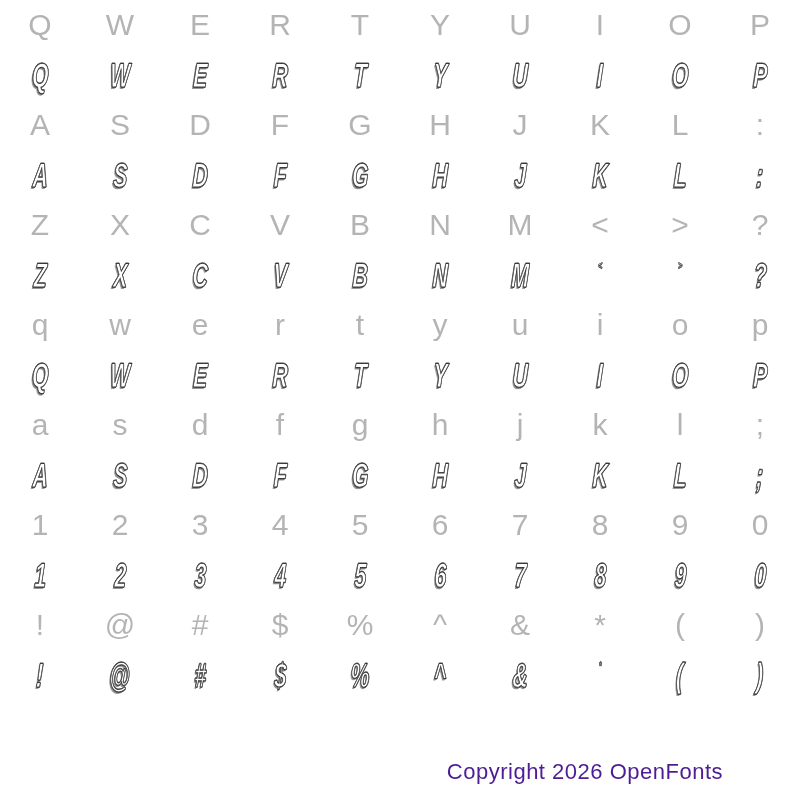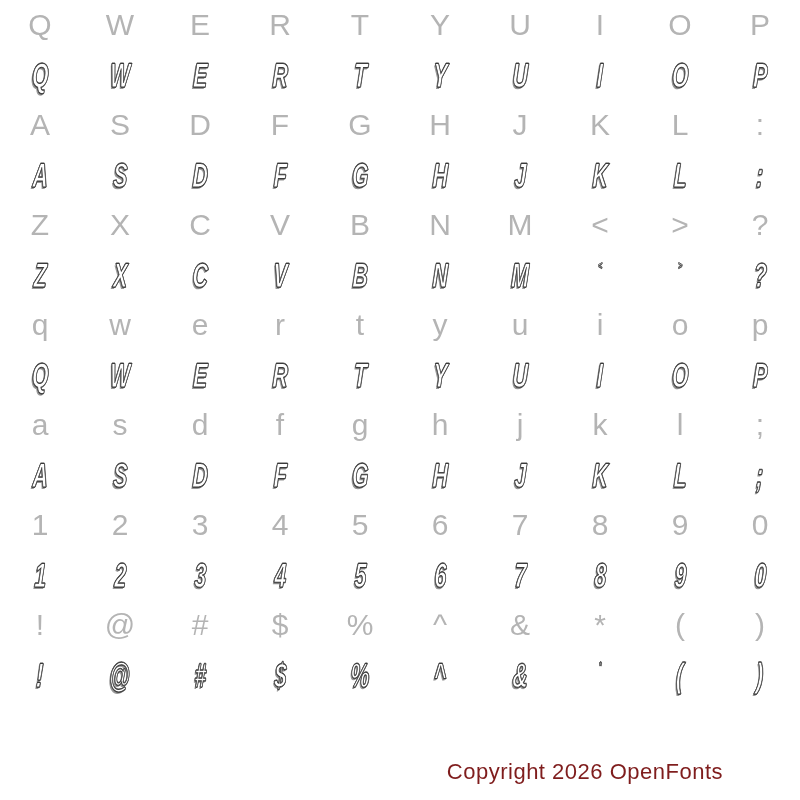--- a/index.html
+++ b/index.html
@@ -70,21 +70,21 @@
       0 0.5px 0 #555,
       0 -0.5px 0 #555;
   }
   .footer {
     position: absolute;
     top: 759px;
     right: 77px;
     font-family: "Liberation Sans", sans-serif;
     font-size: 22px;
     font-weight: 400;
-    color: #7f1d1d;
+    color: #4c1d95;
     letter-spacing: 0.5px;
     white-space: nowrap;
   }
 </style>
 </head>
 <body>
 
 <div class="sheet">
   <div class="rows" id="rows">
       <div class="row plain">

